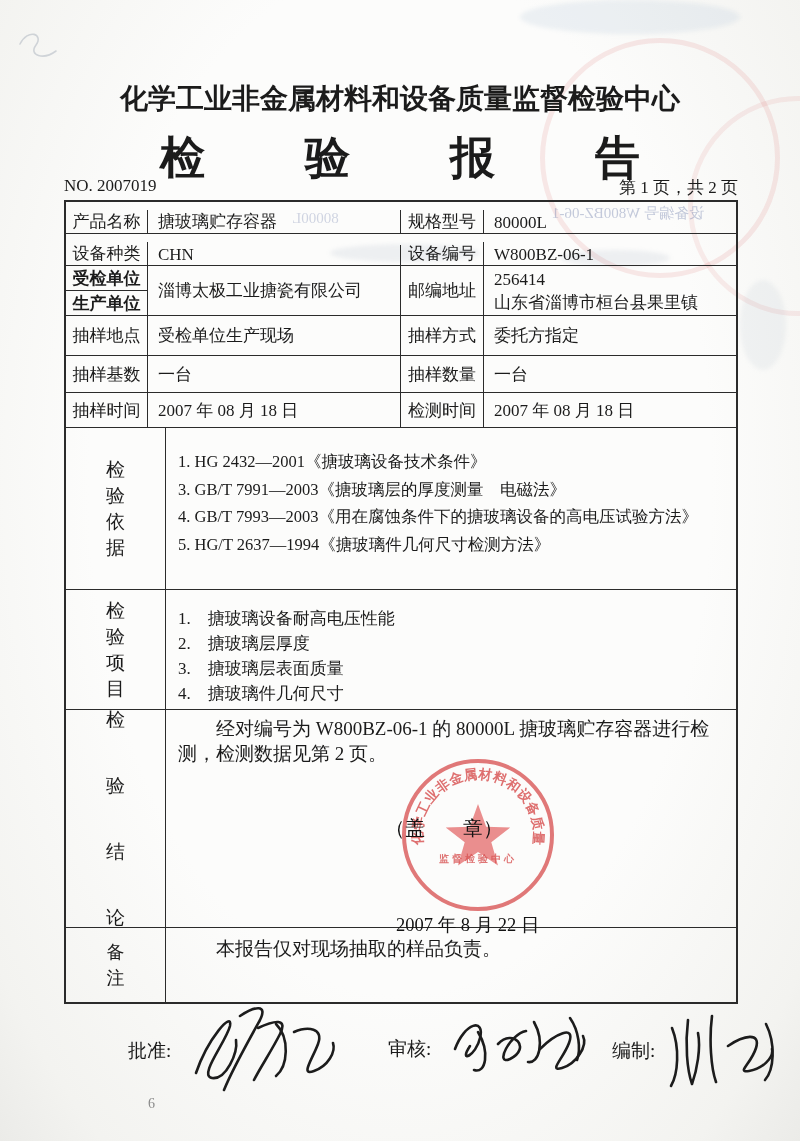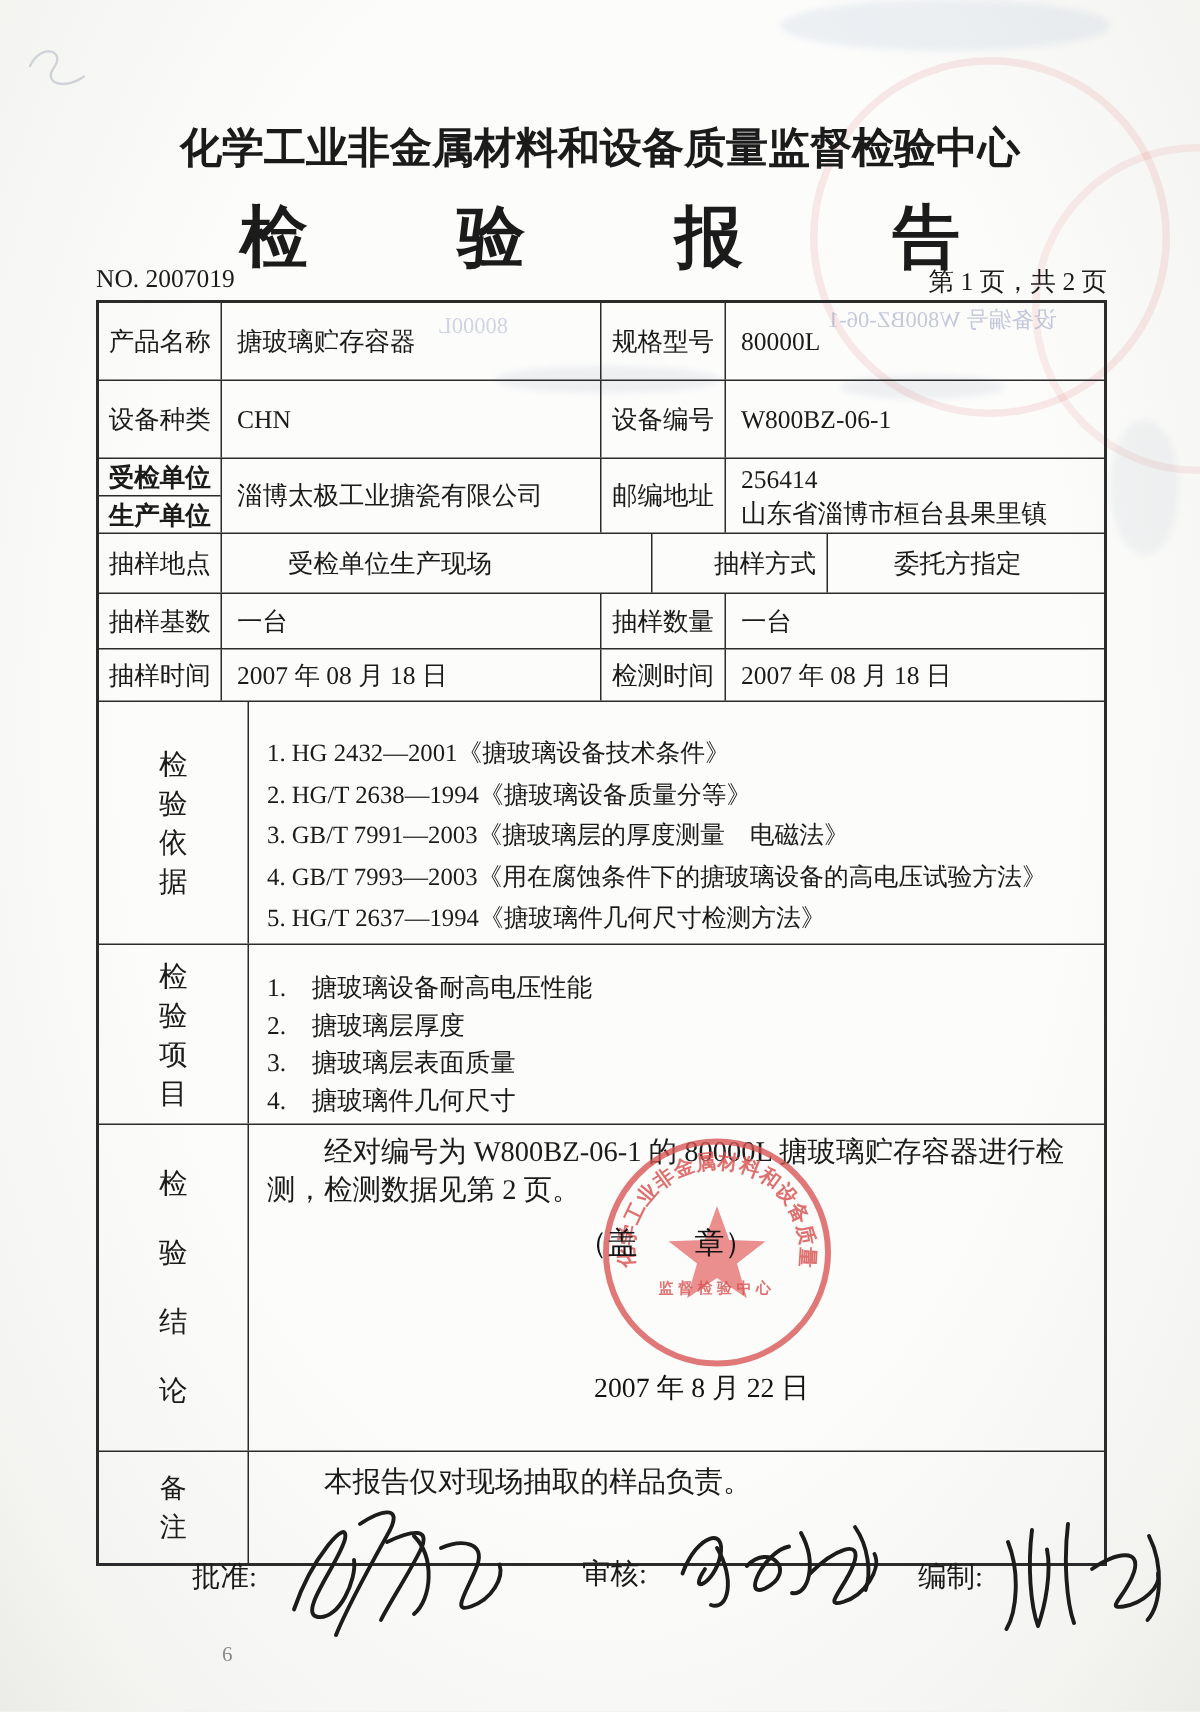--- a/index.html
+++ b/index.html
@@ -30,21 +30,21 @@
     border:2px solid #2b2b2b;box-sizing:border-box;background:transparent;
   }
   .trow{display:flex;border-bottom:1.5px solid #2b2b2b;box-sizing:border-box;}
   .trow:last-child{border-bottom:none;}
   .c{box-sizing:border-box;border-right:1.5px solid #2b2b2b;display:flex;align-items:center;font-size:17px;}
   .c:last-child{border-right:none;}
   .lab{width:82px;justify-content:center;flex:none;}
   .val1{width:253px;padding-left:10px;flex:none;}
   .lab2{width:83px;justify-content:center;flex:none;}
   .val2{flex:1;padding-left:10px;}
-  .h34{height:52px;} .h50{height:50px;} .h40{height:40px;gap:34px;} .h37{height:37px;} .h35{height:35px;}
+  .h34{height:32px;align-items:flex-end;} .h50{height:50px;} .h40{height:40px;} .h37{height:37px;} .h35{height:35px;}
   .split{width:82px;flex:none;display:flex;flex-direction:column;border-right:1.5px solid #2b2b2b;box-sizing:border-box;font-weight:bold;}
   .split .sub{flex:1;display:flex;align-items:center;justify-content:center;font-size:17px;}
   .split .sub:first-child{border-bottom:1.5px solid #2b2b2b;}
   .two-line{flex-direction:column;align-items:flex-start;justify-content:center;line-height:23px;}
   
   .sec-label{width:100px;flex:none;border-right:1.5px solid #2b2b2b;box-sizing:border-box;display:flex;align-items:center;justify-content:center;}
   .vtext{width:1.1em;font-size:19px;word-break:break-all;text-align:center;white-space:normal;}
   .sec-body{flex:1;box-sizing:border-box;position:relative;}
   .list{padding:20px 8px 0 12px;font-size:16.5px;line-height:27.5px;}
   .list2{padding:16px 8px 0 12px;font-size:17px;line-height:25px;}
@@ -155,21 +155,20 @@
       <div class="c val2">2007 年 08 月 18 日</div>
     </div>
 
     <div class="trow" style="height:162px;">
       <div class="sec-label">
           <div class="vtext">检验依据</div>
         </div>
       <div class="sec-body">
         <div class="list">
           <div>1. HG 2432—2001《搪玻璃设备技术条件》</div>
-          <div>2. HG/T 2638—1994《搪玻璃设备质量分等》</div>
           <div>3. GB/T 7991—2003《搪玻璃层的厚度测量　电磁法》</div>
           <div>4. GB/T 7993—2003《用在腐蚀条件下的搪玻璃设备的高电压试验方法》</div>
           <div>5. HG/T 2637—1994《搪玻璃件几何尺寸检测方法》</div>
         </div>
       </div>
     </div>
 
     <div class="trow" style="height:120px;">
       <div class="sec-label">
           <div class="vtext">检验项目</div>
@@ -179,21 +178,21 @@
           <div>1.　搪玻璃设备耐高电压性能</div>
           <div>2.　搪玻璃层厚度</div>
           <div>3.　搪玻璃层表面质量</div>
           <div>4.　搪玻璃件几何尺寸</div>
         </div>
       </div>
     </div>
 
     <div class="trow" style="height:218px;">
       <div class="sec-label">
-          <div class="vtext" style="line-height:46px;">检验结论</div>
+          <div class="vtext" style="line-height:66px;">检验结论</div>
         </div>
       <div class="sec-body">
         <div class="para">经对编号为 W800BZ-06-1 的 80000L 搪玻璃贮存容器进行检测，检测数据见第 2 页。</div>
       </div>
     </div>
 
     <div class="trow" style="height:74px;">
       <div class="sec-label">
           <div class="vtext" style="font-size:18px;line-height:26px;">备注</div>
         </div>

